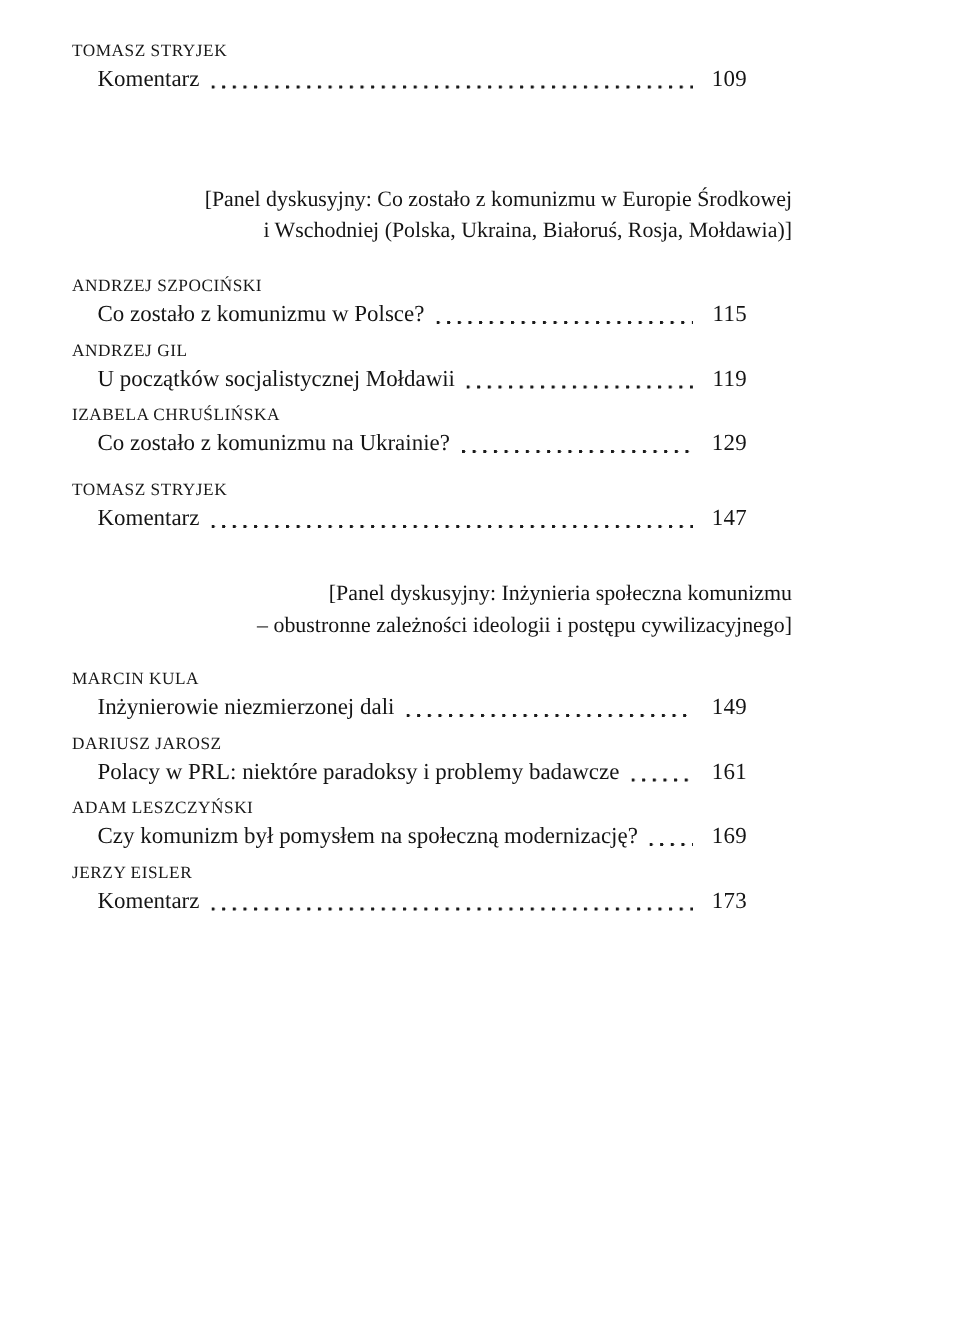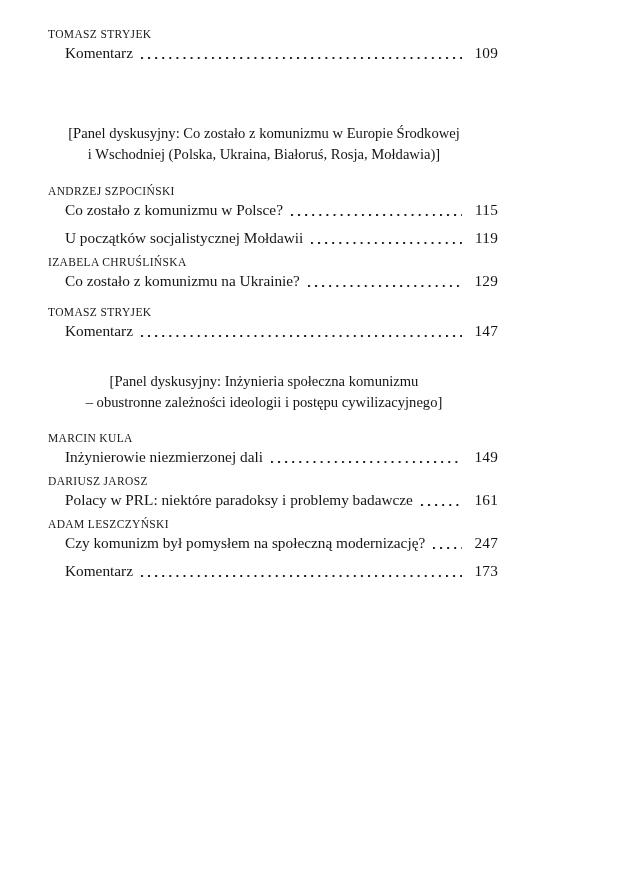--- a/index.html
+++ b/index.html
@@ -92,20 +92,21 @@
 
   
   .panel-block {
     text-align: center;
     font-size: 14.6px;
     color: #141414;
     line-height: 21px;
   }
   .panel-block .pline {
     white-space: nowrap;
+    text-align: right;
   }
 
   
   .sp-top-first   { padding-top: 27px; }
   .gap-before-part{ height: 38px; }
   .gap-after-part { height: 22px; }
   .gap-after-panel{ height: 19px; }
   .gap-entry      { height: 7px; }
   .gap-before-panel2 { height: 30px; }
   .gap-after-panel2  { height: 18px; }
@@ -141,20 +142,21 @@
     <div class="author">ANDRZEJ SZPOCIŃSKI</div>
     <div class="title-row">
       <span class="title-text">Co zostało z komunizmu w Polsce?</span>
       <span class="leader"></span>
       <span class="page-no">115</span>
     </div>
   </div>
   <div class="gap-entry"></div>
 
   <div class="entry">
+    <div class="author">ANDRZEJ GIL</div>
     <div class="title-row">
       <span class="title-text">U początków socjalistycznej Mołdawii</span>
       <span class="leader"></span>
       <span class="page-no">119</span>
     </div>
   </div>
   <div class="gap-entry"></div>
 
   <div class="entry">
     <div class="author">IZABELA CHRUŚLIŃSKA</div>
@@ -204,26 +206,27 @@
       <span class="page-no">161</span>
     </div>
   </div>
   <div class="gap-entry"></div>
 
   <div class="entry">
     <div class="author">ADAM LESZCZYŃSKI</div>
     <div class="title-row">
       <span class="title-text">Czy komunizm był pomysłem na społeczną modernizację?</span>
       <span class="leader"></span>
-      <span class="page-no">247</span>
-    </div>
-  </div>
-  <div class="gap-entry"></div>
-
-  <div class="entry">
+      <span class="page-no">169</span>
+    </div>
+  </div>
+  <div class="gap-entry"></div>
+
+  <div class="entry">
+    <div class="author">JERZY EISLER</div>
     <div class="title-row">
       <span class="title-text">Komentarz</span>
       <span class="leader"></span>
       <span class="page-no">173</span>
     </div>
   </div>
 
 </div>
 
 </body></html>

